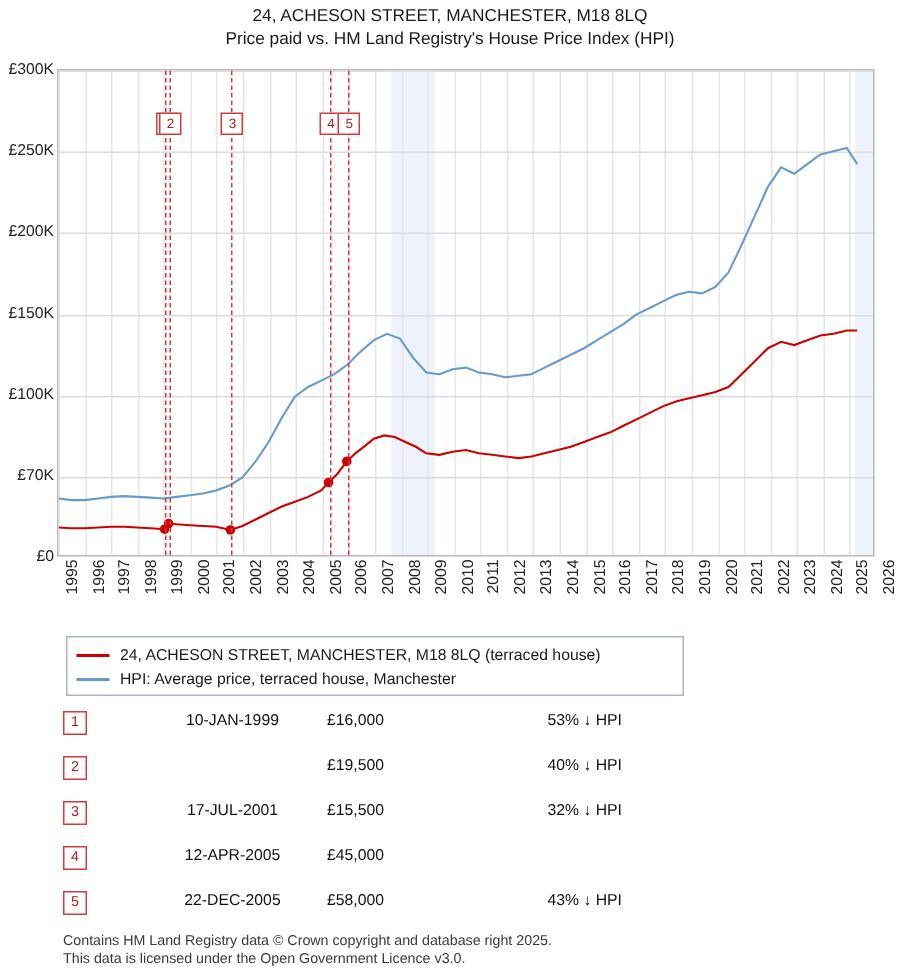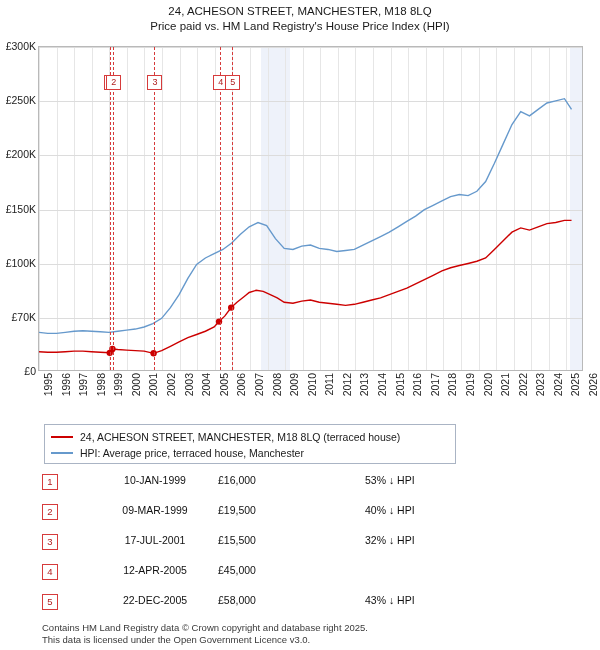--- a/index.html
+++ b/index.html
@@ -206,21 +206,20 @@
 
   <div class="table" id="table">
       <div class="trow">
         <div class="tnum">1</div>
         <div class="tdate">10-JAN-1999</div>
         <div class="tprice">£16,000</div>
         <div class="thpi">53% ↓ HPI</div>
       </div>
       <div class="trow">
         <div class="tnum">2</div>
-        <div class="tdate">09-MAR-1999</div>
         <div class="tprice">£19,500</div>
         <div class="thpi">40% ↓ HPI</div>
       </div>
       <div class="trow">
         <div class="tnum">3</div>
         <div class="tdate">17-JUL-2001</div>
         <div class="tprice">£15,500</div>
         <div class="thpi">32% ↓ HPI</div>
       </div>
       <div class="trow">

